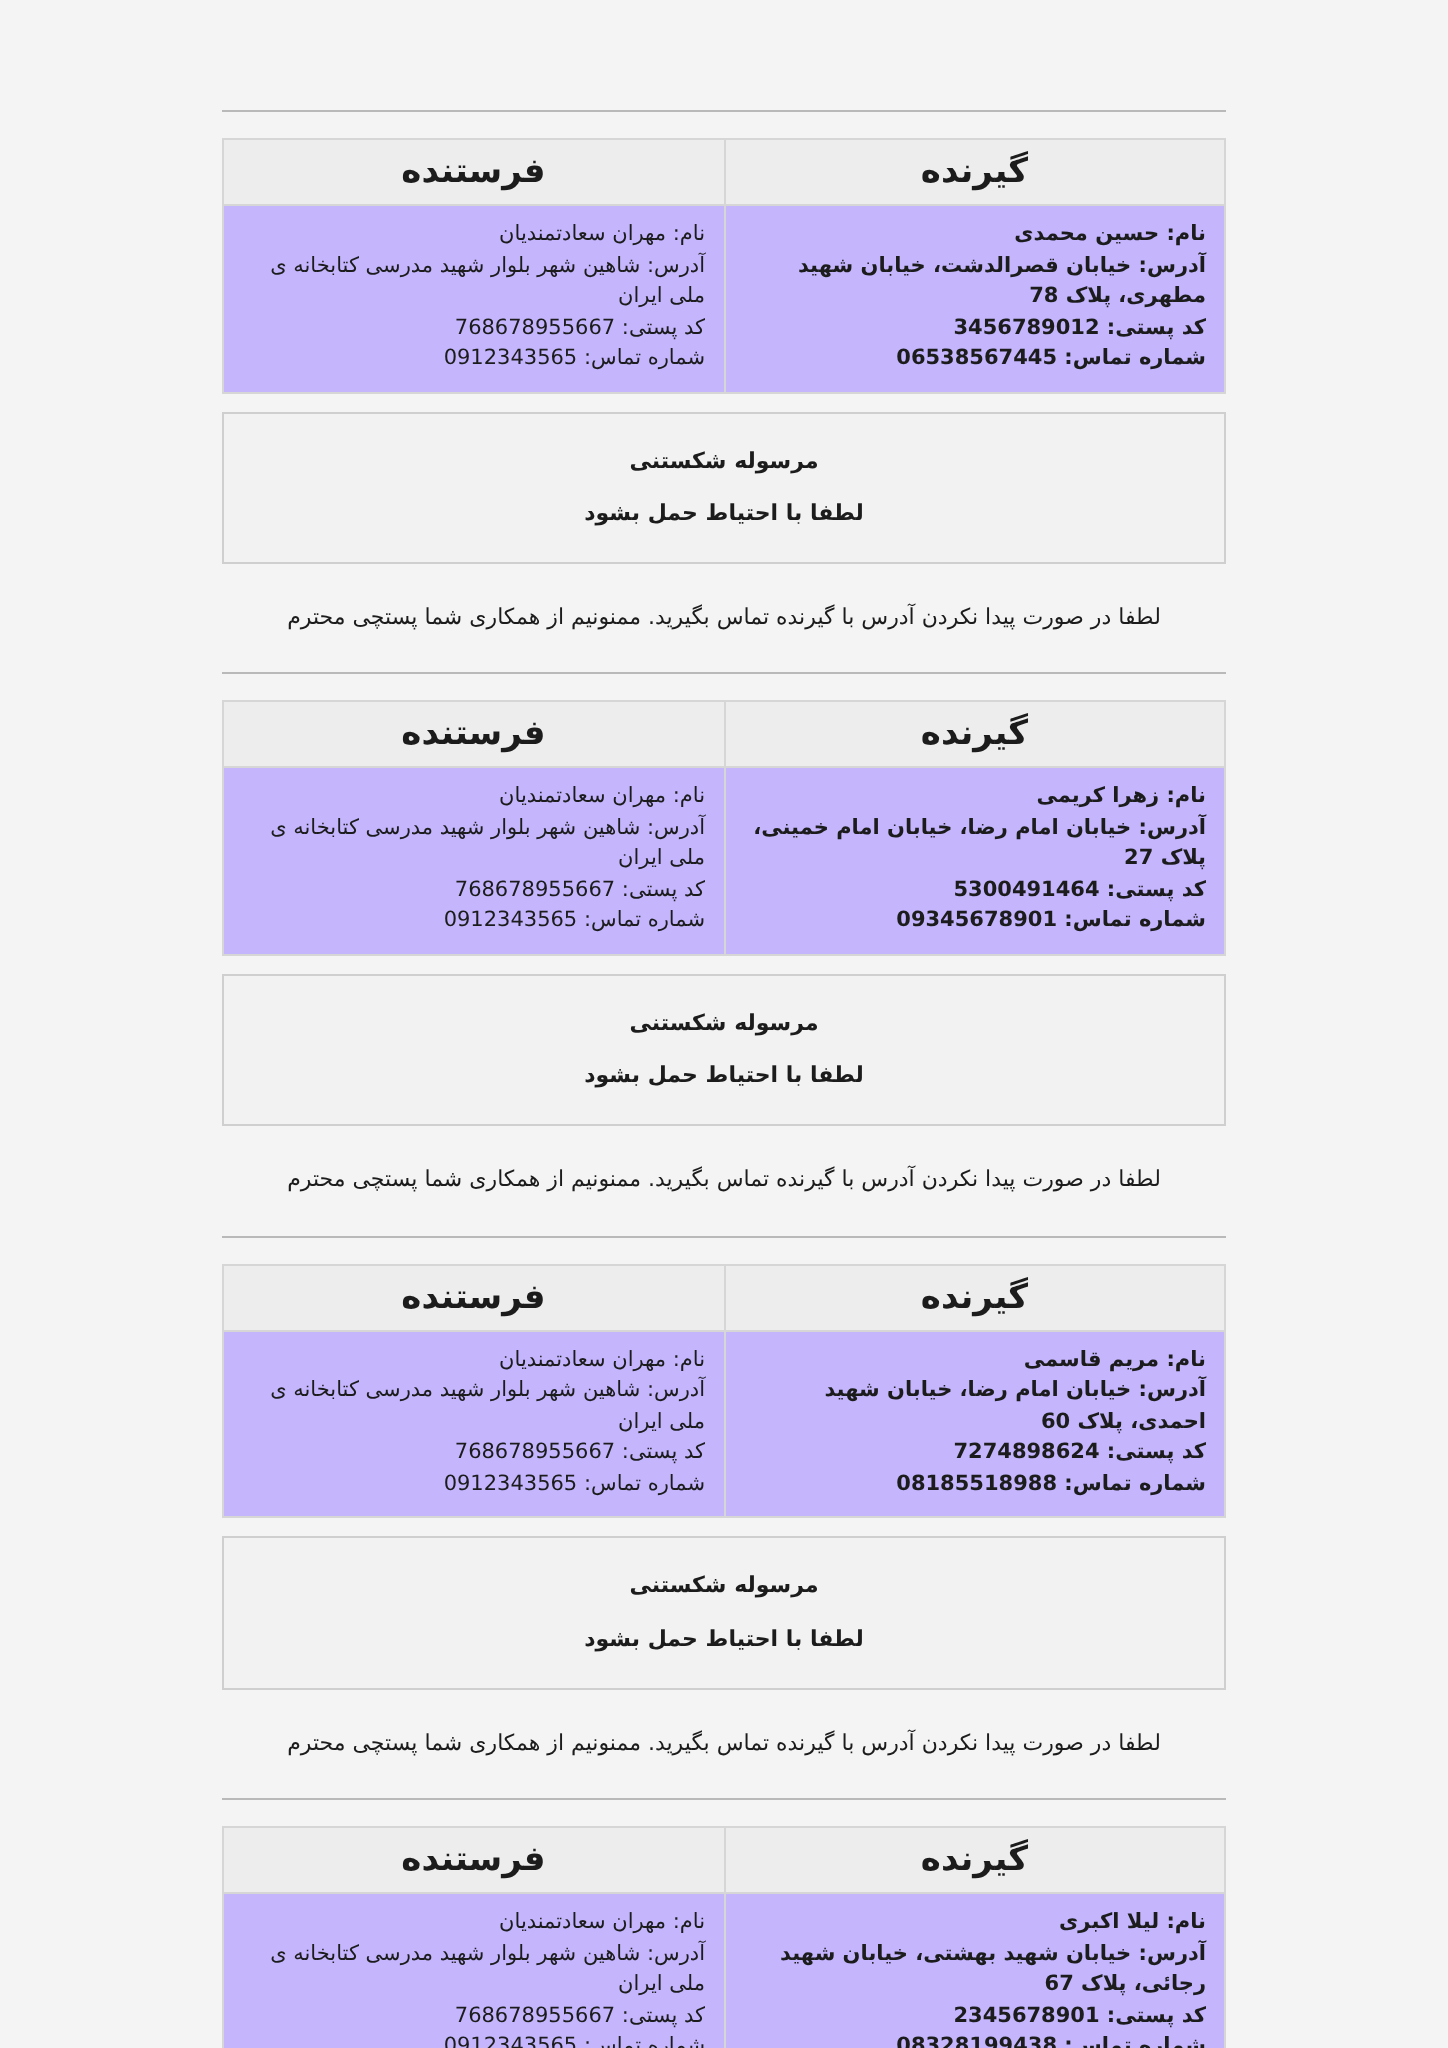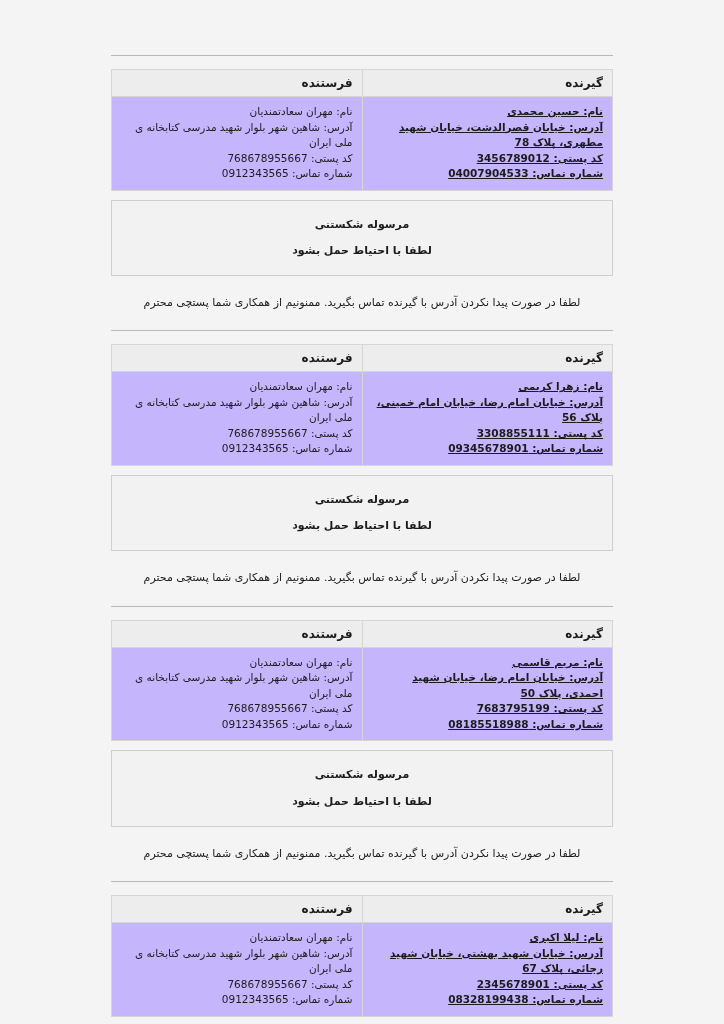--- a/index.html
+++ b/index.html
@@ -56,43 +56,42 @@
     border: 1px solid #cfcfcf;
   }
   .addr-table th,
   .addr-table td {
     border: 1px solid #d6d6d6;
     vertical-align: top;
     padding: 7px 9px 8px 9px;
   }
   .addr-table th {
     background: #ededed;
-    font-size: 12px;
+    font-size: 17px;
     font-weight: bold;
-    text-align: right;
     padding-top: 6px;
     padding-bottom: 6px;
     letter-spacing: 0;
   }
   .addr-table td {
     background: #c4b5fd;
     font-size: 10.5px;
     line-height: 1.48;
     text-align: right;
   }
   .col-receiver { width: 50%; }
   .col-sender   { width: 50%; }
 
   .field {
     display: block;
     white-space: normal;
     word-wrap: break-word;
   }
   .receiver-cell .field { font-weight: bold; }
-  .receiver-cell { font-weight: bold; text-decoration: underline; }
+  .receiver-cell { font-weight: bold; }
   .sender-cell { font-weight: normal; }
 
   
   .fragile-box {
     width: 502px;
     box-sizing: border-box;
     border: 1px solid #cfcfcf;
     background: #f2f2f2;
     margin-top: 9px;
     padding: 17px 10px 18px 10px;
@@ -133,21 +132,21 @@
             <th class="col-receiver">گیرنده</th>
             <th class="col-sender">فرستنده</th>
           </tr>
         </thead>
         <tbody>
           <tr>
             <td class="receiver-cell">
               <span class="field">نام: حسین محمدی</span>
               <span class="field">آدرس: خیابان قصرالدشت، خیابان شهید مطهری، پلاک 78</span>
               <span class="field">کد پستی: 3456789012</span>
-              <span class="field">شماره تماس: 04007904533</span>
+              <span class="field">شماره تماس: 06538567445</span>
             </td>
             <td class="sender-cell">
               <span class="field">نام: مهران سعادتمندیان</span>
               <span class="field">آدرس: شاهین شهر بلوار شهید مدرسی کتابخانه ی ملی ایران</span>
               <span class="field">کد پستی: 768678955667</span>
               <span class="field">شماره تماس: 0912343565</span>
             </td>
           </tr>
         </tbody>
       </table>
@@ -167,22 +166,22 @@
         <thead>
           <tr>
             <th class="col-receiver">گیرنده</th>
             <th class="col-sender">فرستنده</th>
           </tr>
         </thead>
         <tbody>
           <tr>
             <td class="receiver-cell">
               <span class="field">نام: زهرا کریمی</span>
-              <span class="field">آدرس: خیابان امام رضا، خیابان امام خمینی، پلاک 56</span>
-              <span class="field">کد پستی: 3308855111</span>
+              <span class="field">آدرس: خیابان امام رضا، خیابان امام خمینی، پلاک 27</span>
+              <span class="field">کد پستی: 5300491464</span>
               <span class="field">شماره تماس: 09345678901</span>
             </td>
             <td class="sender-cell">
               <span class="field">نام: مهران سعادتمندیان</span>
               <span class="field">آدرس: شاهین شهر بلوار شهید مدرسی کتابخانه ی ملی ایران</span>
               <span class="field">کد پستی: 768678955667</span>
               <span class="field">شماره تماس: 0912343565</span>
             </td>
           </tr>
         </tbody>
@@ -203,22 +202,22 @@
         <thead>
           <tr>
             <th class="col-receiver">گیرنده</th>
             <th class="col-sender">فرستنده</th>
           </tr>
         </thead>
         <tbody>
           <tr>
             <td class="receiver-cell">
               <span class="field">نام: مریم قاسمی</span>
-              <span class="field">آدرس: خیابان امام رضا، خیابان شهید احمدی، پلاک 50</span>
-              <span class="field">کد پستی: 7683795199</span>
+              <span class="field">آدرس: خیابان امام رضا، خیابان شهید احمدی، پلاک 60</span>
+              <span class="field">کد پستی: 7274898624</span>
               <span class="field">شماره تماس: 08185518988</span>
             </td>
             <td class="sender-cell">
               <span class="field">نام: مهران سعادتمندیان</span>
               <span class="field">آدرس: شاهین شهر بلوار شهید مدرسی کتابخانه ی ملی ایران</span>
               <span class="field">کد پستی: 768678955667</span>
               <span class="field">شماره تماس: 0912343565</span>
             </td>
           </tr>
         </tbody>

